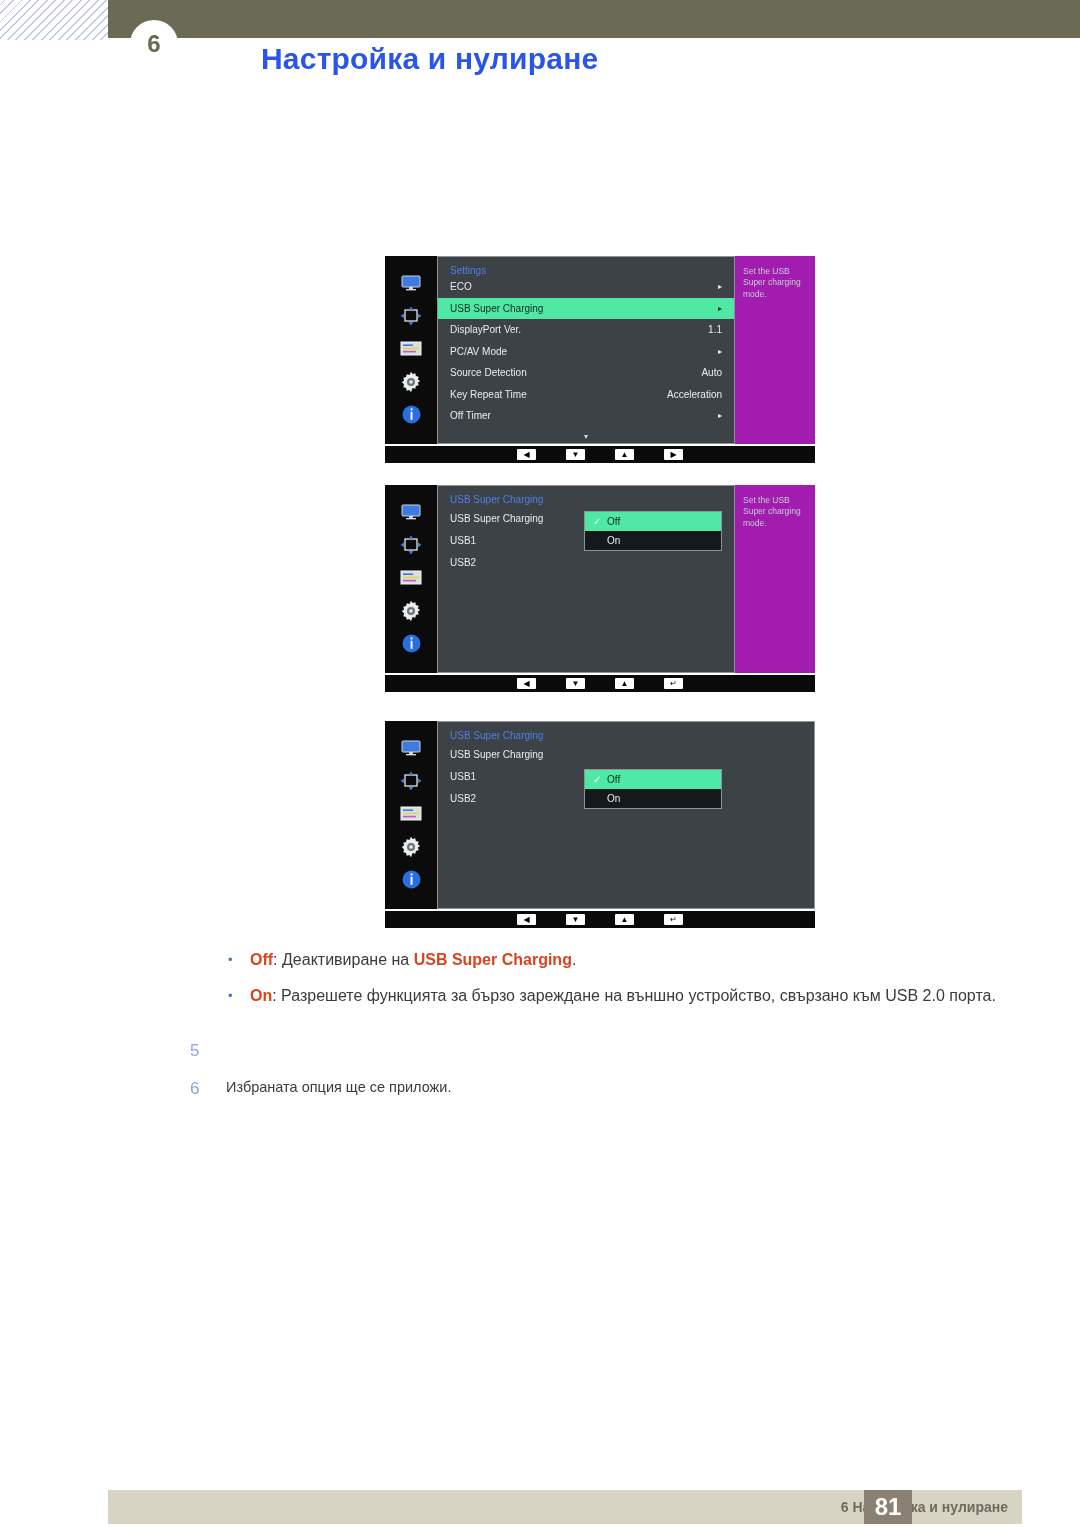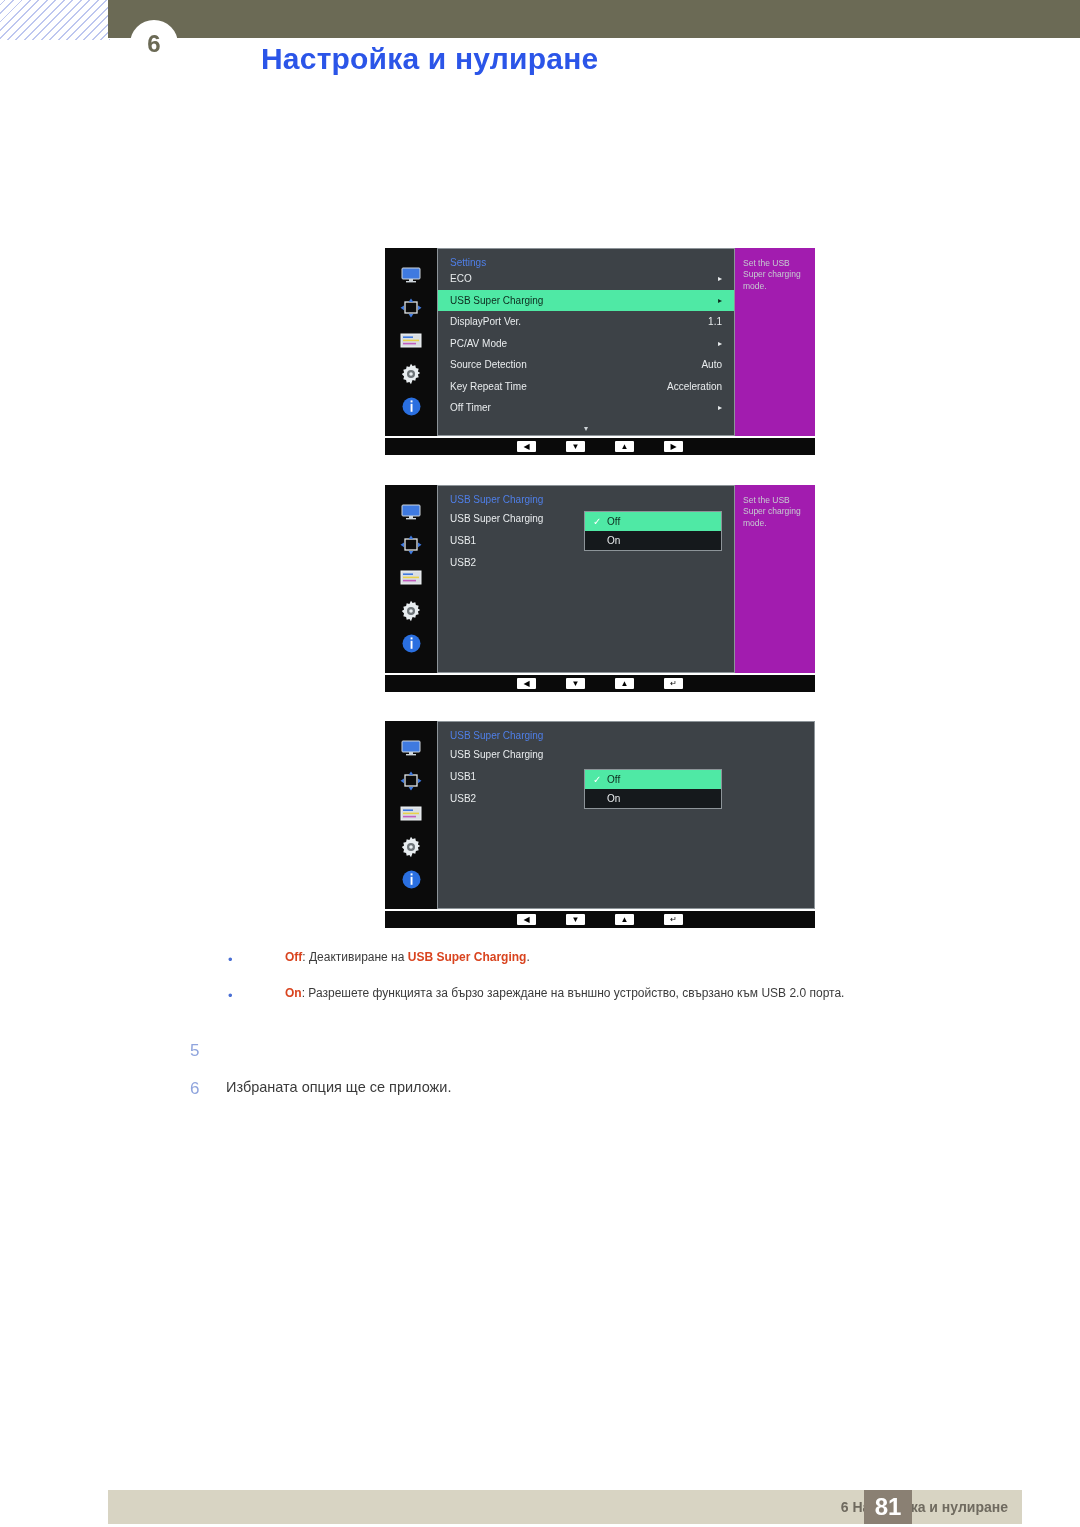--- a/index.html
+++ b/index.html
@@ -74,21 +74,21 @@
     position:absolute;width:138px;border:1px solid #8d9499;background:#15191c;box-sizing:border-box;
   }
   .pop-item{height:19px;display:flex;align-items:center;padding-left:8px;color:#e9ecee;font-size:10px;}
   .pop-item.sel{background:#4fe9a5;color:#0d2b1e;}
   .pop-item .check{width:14px;display:inline-block;color:#fff;font-size:10px;}
   .pop-item .check.blank{color:transparent;}
 
   
   .bullet-row{position:absolute;display:flex;align-items:flex-start;}
   .bullet-dot{color:#4a6fd4;font-size:13px;line-height:1;width:22px;flex:0 0 22px;padding-top:5px;}
-  .bullet-text{font-size:12px;line-height:1.5;color:#3b3b3b;max-width:760px;margin-left:35px;}
+  .bullet-text{font-size:16px;line-height:1.5;color:#3b3b3b;max-width:760px;}
   .kw{color:#d9441f;font-weight:bold;}
 
   .step-row{position:absolute;display:flex;align-items:flex-start;}
   .step-num{
     color:#8fa4dd;font-size:17px;width:36px;flex:0 0 36px;line-height:1.25;
   }
   .step-text{font-size:14.5px;line-height:1.35;color:#3b3b3b;}
   .keybox{
     display:inline-flex;align-items:center;justify-content:center;
     width:14px;height:11px;border:1.4px solid #444;border-radius:2px;
@@ -112,21 +112,21 @@
   }
 </style>
 </head>
 <body>
 
 <div id="hatch"></div>
 <div id="olive-band"></div>
 <div id="chapter-badge">6</div>
 <div id="page-title">Настройка и нулиране</div>
 
-<div class="osd" style="left:385px;top:248px;">
+<div class="osd" style="left:385px;top:256px;">
   <div class="osd-body">
     <div class="osd-rail">
       <div class="rail-icon">
         <svg width="20" height="16" viewBox="0 0 20 16">
             <rect x="1" y="1" width="18" height="11" rx="1" fill="#3f7ae0" stroke="#cfd6dc" stroke-width="1"></rect>
             <rect x="8" y="12" width="4" height="2" fill="#cfd6dc"></rect>
             <rect x="5" y="14" width="10" height="1.4" fill="#cfd6dc"></rect>
           </svg>
       </div>
       <div class="rail-icon">

